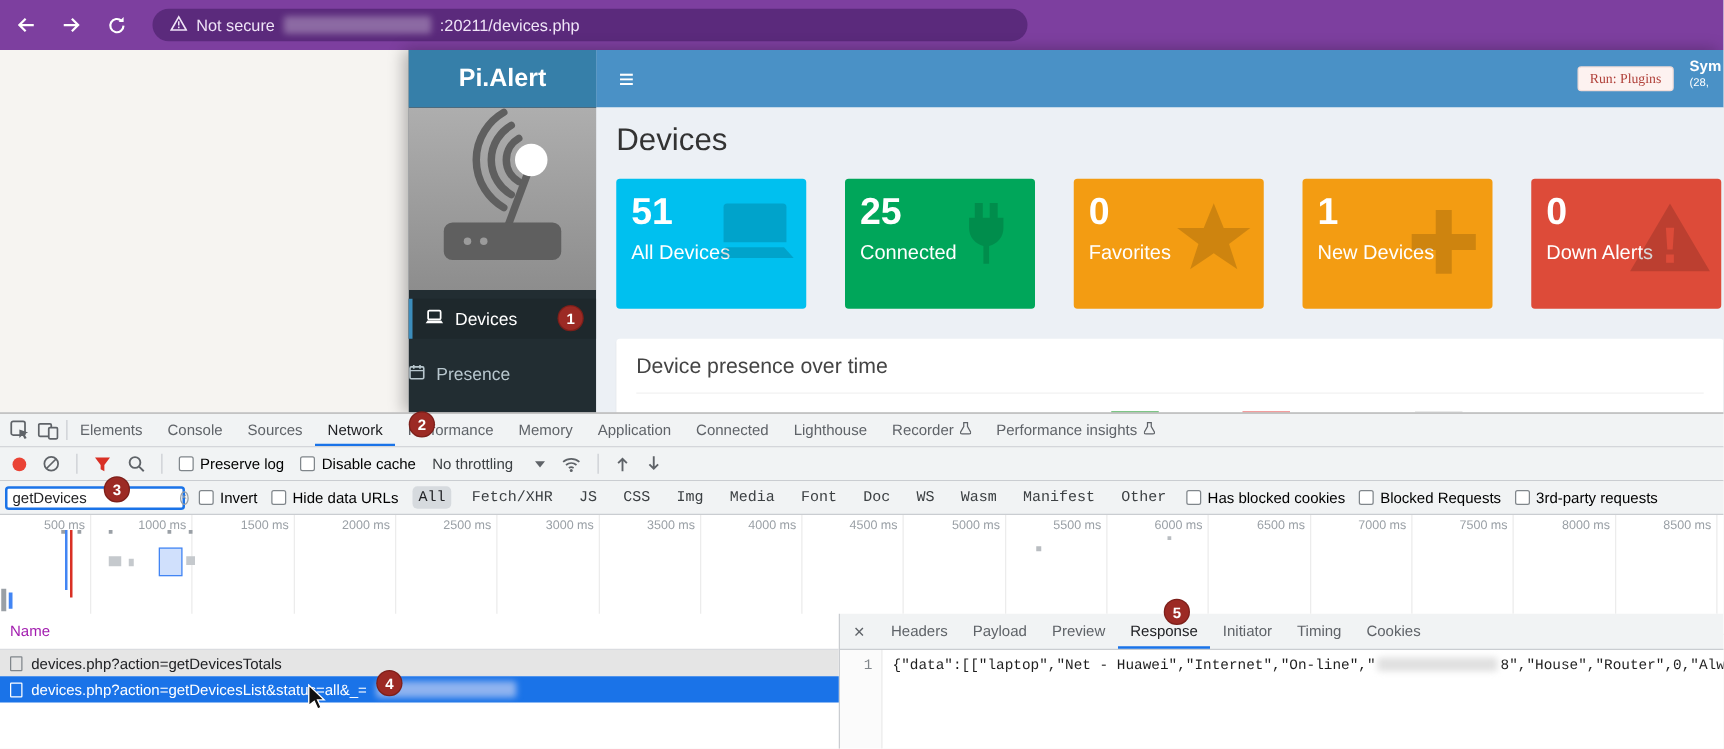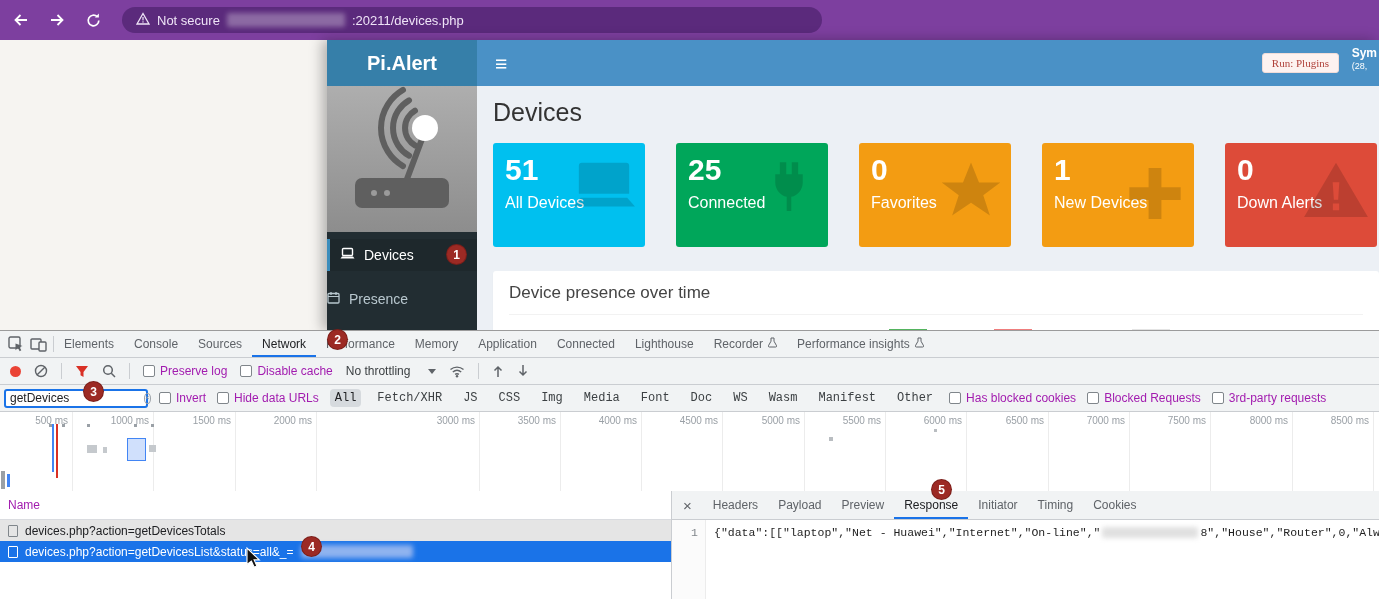--- a/index.html
+++ b/index.html
@@ -68,21 +68,21 @@
             display:flex; align-items:center; }
   .dt-tabs   { top:0;  height:27px; }
   .dt-toolbar{ top:27px; height:27px; gap:13px; padding-left:10px; }
   .dt-filter { top:54px; height:27px; gap:11px; padding-left:4px; }
   .dt-tab { padding:0 10px; height:100%; display:flex; align-items:center; gap:5px; white-space:nowrap; }
   .dt-tab.active { color:#202124; box-shadow:inset 0 -2px 0 #1a73e8; }
   .vdiv { width:1px; height:16px; background:#cacdd1; flex:none; }
   .tool-ic { display:flex; align-items:center; justify-content:center; flex:none; }
   .rec-dot { width:11px; height:11px; border-radius:50%; background:#ea4335; }
   .cb { width:12px; height:12px; border:1.4px solid #80868b; border-radius:2px; background:#fff; flex:none; }
-  .cb-label { display:flex; align-items:center; gap:5px; color:#a21caf; white-space:nowrap; }
+  .cb-label { display:flex; align-items:center; gap:5px; color:#000000; white-space:nowrap; }
   .dd { display:flex; align-items:center; gap:18px; color:#3c4043; }
   .caret { width:0; height:0; border-left:4px solid transparent; border-right:4px solid transparent;
            border-top:5px solid #5f6368; }
   .filter-box { position:relative; width:144px; height:19px; background:#fff; border:2px solid #1a73e8;
                 border-radius:3px; display:flex; align-items:center; flex:none; }
   .filter-box input { border:none; outline:none; width:138px; font-size:12px; color:#202124;
                       padding-left:4px; font-family:"Liberation Sans", sans-serif; background:transparent; }
   .clear-x { width:11px; height:11px; border-radius:50%; border:1px solid #9aa0a6; color:#9aa0a6;
              font-size:8px; display:flex; align-items:center; justify-content:center; line-height:1; }
   .chip { padding:2px 5px; color:#3c4043; white-space:nowrap;font-family:Liberation Mono, monospace; }
@@ -435,20 +435,23 @@
         </div>
       <div class="tick" style="width:154px">
           <span>1000 ms</span>
         </div>
       <div class="tick" style="width:236px">
           <span>1500 ms</span>
         </div>
       <div class="tick" style="width:317px">
           <span>2000 ms</span>
         </div>
+      <div class="tick" style="width:398px">
+          <span>2500 ms</span>
+        </div>
       <div class="tick" style="width:480px">
           <span>3000 ms</span>
         </div>
       <div class="tick" style="width:561px">
           <span>3500 ms</span>
         </div>
       <div class="tick" style="width:642px">
           <span>4000 ms</span>
         </div>
       <div class="tick" style="width:723px">

